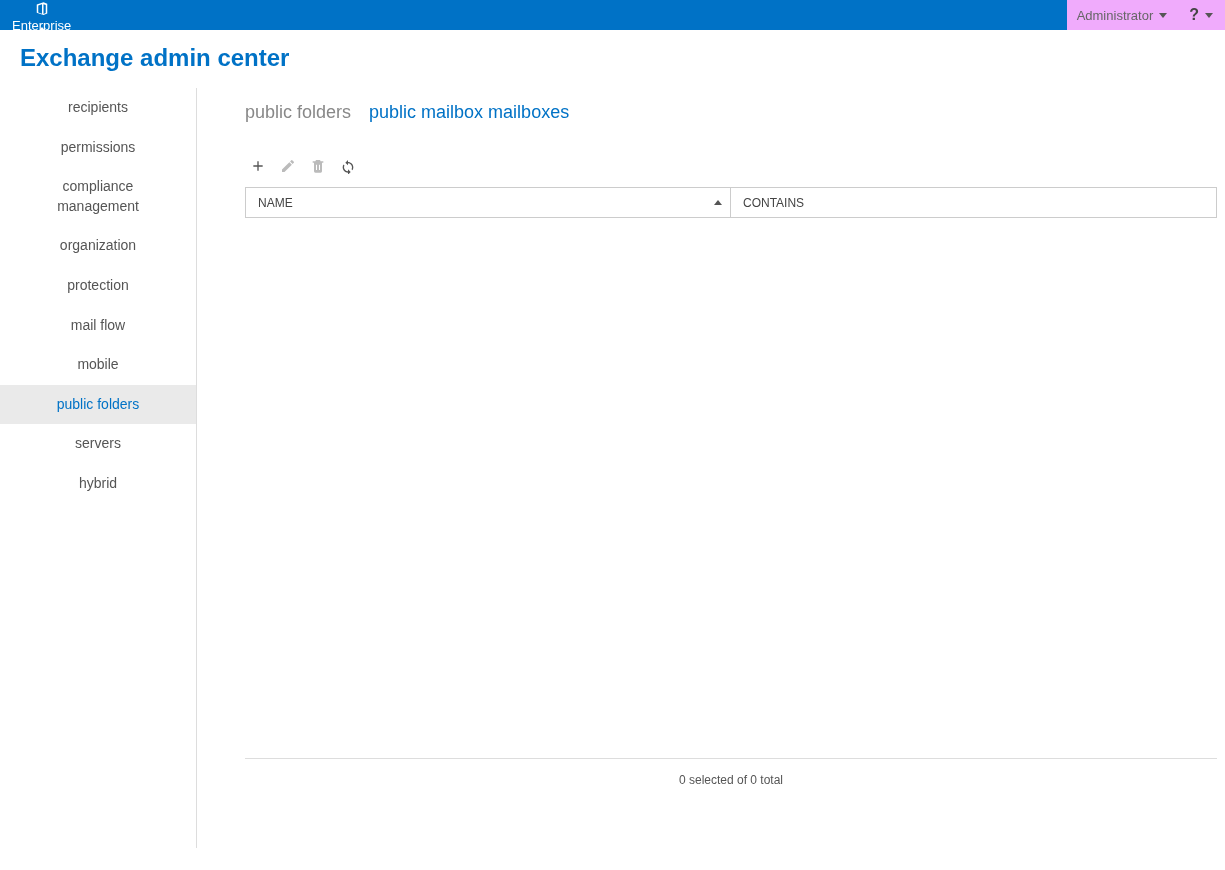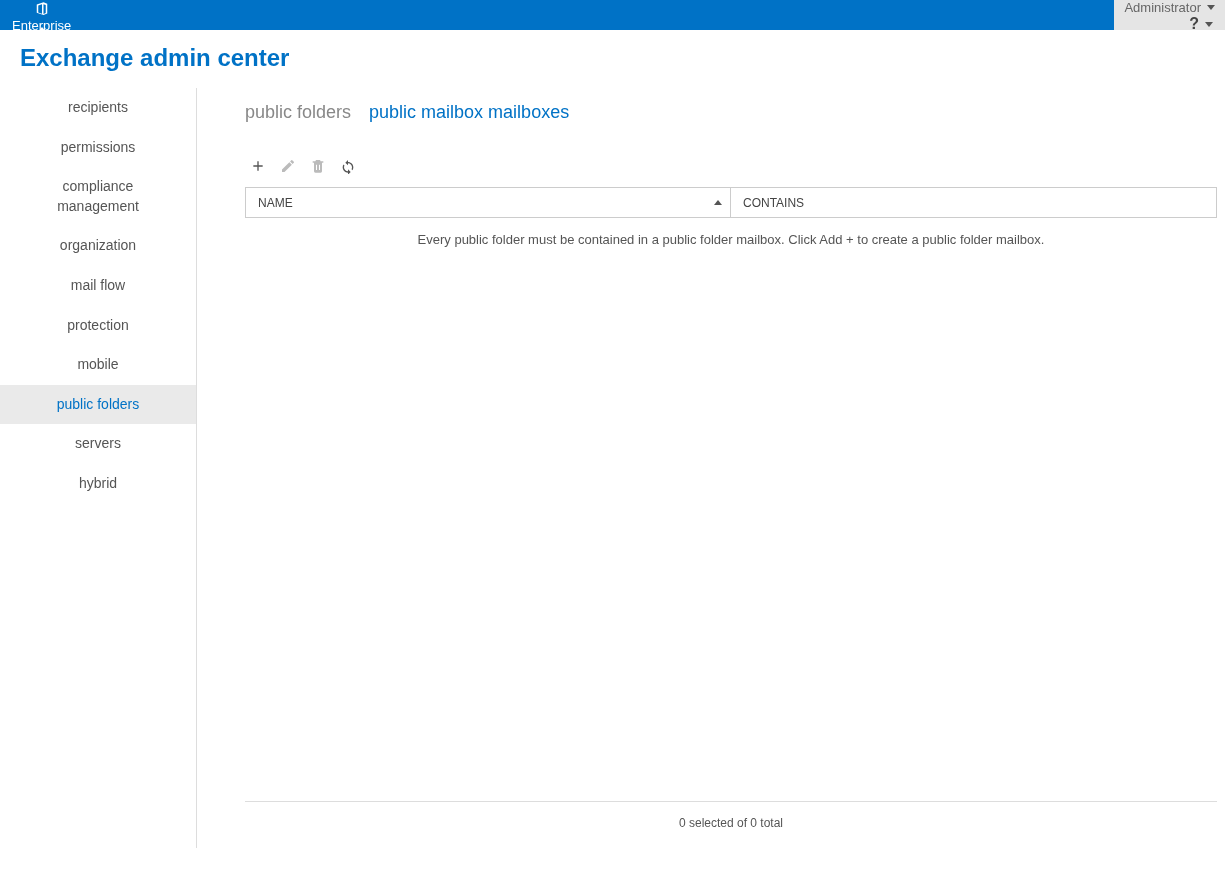--- a/index.html
+++ b/index.html
@@ -53,24 +53,23 @@
       transform: translateX(-50%);
       width: 0;
       height: 0;
       border-left: 6px solid transparent;
       border-right: 6px solid transparent;
       border-bottom: 7px solid #fff;
     }
     .top-bar-right {
       margin-left: auto;
       display: flex;
-      align-items: flex-end;
-      background: #e5e5e5;
+      align-items: center;
+      background: #f0abfc;
       color: #666;
-      flex-direction: column;
     }
     .user-section {
       display: flex;
       align-items: center;
       padding: 0 10px;
       font-size: 13px;
       cursor: pointer;
     }
     .caret {
       margin-left: 6px;
@@ -248,22 +247,22 @@
   <div class="app-title">Exchange admin center</div>
 </div>
 
 <div class="main-layout">
 
   <div class="sidebar">
     <div class="sidebar-item"><span>recipients</span></div>
     <div class="sidebar-item"><span>permissions</span></div>
     <div class="sidebar-item"><span>compliance management</span></div>
     <div class="sidebar-item"><span>organization</span></div>
+    <div class="sidebar-item"><span>protection</span></div>
     <div class="sidebar-item"><span>mail flow</span></div>
-    <div class="sidebar-item"><span>protection</span></div>
     <div class="sidebar-item"><span>mobile</span></div>
     <div class="sidebar-item active"><span>public folders</span></div>
     <div class="sidebar-item"><span>servers</span></div>
     <div class="sidebar-item"><span>hybrid</span></div>
   </div>
 
   <div class="content">
 
     <div class="tabs">
       <div class="tab"><span>public folders</span></div>
@@ -297,20 +296,19 @@
       <div class="table-header">
         <div class="th-name">
           <span>NAME</span>
           <span class="sort-arrow"></span>
         </div>
         <div class="th-contains">
           <span>CONTAINS</span>
         </div>
       </div>
     </div>
-    <div class="table-empty">Every public folder must be contained in a public folder mailbox. Click Add + to create a public folder mailbox.</div>
 
     <div class="table-body-area"></div>
 
     <div class="content-footer">0 selected of 0 total</div>
   </div>
 
 </div>
 
 </body></html>

